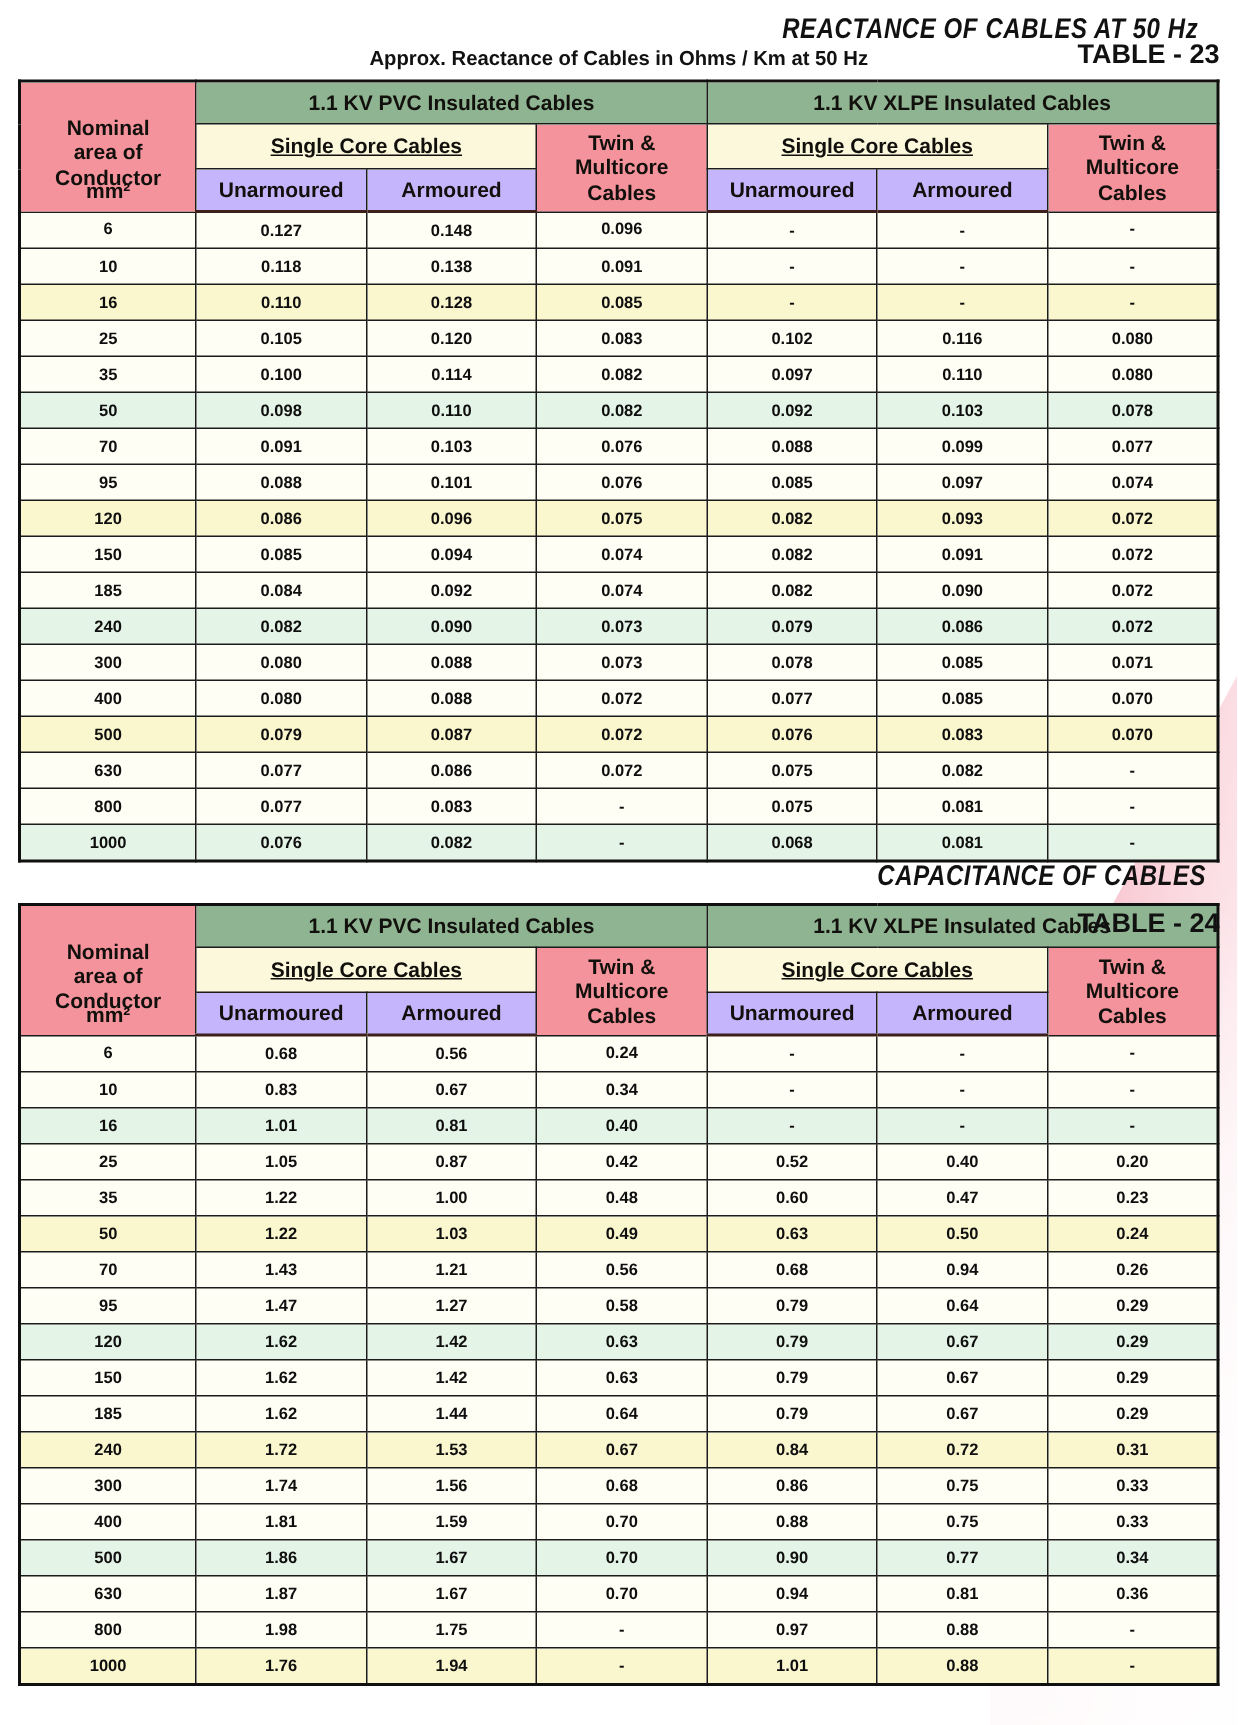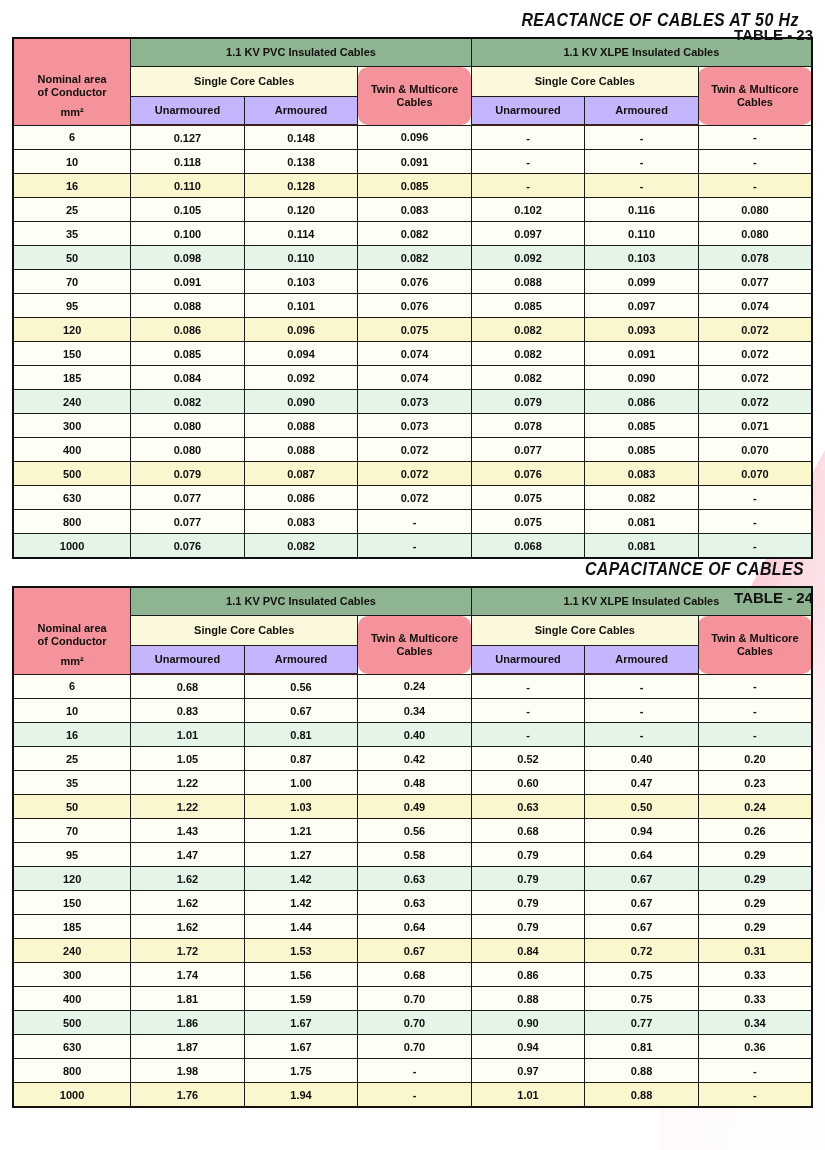--- a/index.html
+++ b/index.html
@@ -20,66 +20,67 @@
     mask-image:linear-gradient(to bottom, rgba(0,0,0,1) 0%, rgba(0,0,0,1) 22%, rgba(0,0,0,0.45) 45%, rgba(0,0,0,0.20) 70%, rgba(0,0,0,0.12) 100%);
     clip-path:polygon(100% 0%, 43% 24.7%, 0% 43.1%, 0% 100%, 100% 100%);
     z-index:0;
   }
   .sec { position:relative; z-index:1; }
   .sec1 { padding-top:10px; }
   .sec2 { padding-top:0; }
   .main-title { text-align:right; font-size:19px; line-height:20px; font-weight:700; font-style:italic; white-space:nowrap; }
   .main-title .squeeze { display:inline-block; transform:scaleX(0.84); transform-origin:center; letter-spacing:0.5px; }
   .sub-title { text-align:center; font-size:13.5px; line-height:15px; font-weight:700; margin-top:1px; }
-  .table-label { position:absolute; right:12px; font-size:15px; font-weight:700; white-space:nowrap; }
+  .table-label { position:absolute; right:12px; font-size:18px; font-weight:700; white-space:nowrap; }
   .sec1 .table-label { top:26px; }
   .sec2 .table-label { top:30px; }
 
   table.data {
     width:801px; margin:7px 12px 0 12px;
     border-collapse:collapse; table-layout:fixed;
     background:#fffef4;
     border:2px solid #101010;
   }
   table.data th, table.data td {
     border:1px solid #1b1b1b;
     text-align:center; vertical-align:middle;
     padding:0 2px;
     overflow:hidden;
   }
-  table.data th { font-size:11px; line-height:1.2; font-weight:700; color:#12100c; }
+  table.data th { font-size:14px; line-height:1.2; font-weight:700; color:#12100c; }
   table.data td { font-size:11px; font-weight:700; height:23px; color:#0e0e0e; }
   thead tr.h1 th { height:27px; }
   thead tr.h2 th { height:29px; }
   thead tr.h3 th { height:27px; }
   thead tr.h3 th { border-bottom:2px solid #3d1f1c; }
 
   .c-pink  { background:#f5939c; }
   .c-green { background:#8fb492; }
-  .c-cream { background:#fbf8dc; }
+  .c-cream { background:#fbf8dc;text-decoration:underline; }
   .c-tan   { background:#c4b5fd; }
 
   th.nominal-cell { position:relative; }
   th.nominal-cell .nom-top { display:block; width:78px; margin:8px auto 0 auto; }
   th.nominal-cell .nom-unit { position:absolute; bottom:5px; left:0; width:100%; text-align:center; }
-  th.twin-cell { padding:0 12px;border-radius:10px; }
+  th.twin-cell { padding:0 12px; }
 
   tbody tr.row-none   td { background:#fffef4; }
   tbody tr.row-yellow td { background:#faf6ce; }
   tbody tr.row-green  td { background:#e4f4e6; }
 </style>
 </head>
 <body>
 
 <div class="ribbon"></div>
 
 <section class="sec sec1">
   <div class="main-title">
     <span class="squeeze">REACTANCE OF CABLES AT 50 Hz</span>
   </div>
+  <div class="sub-title">Approx. Reactance of Cables in Ohms / Km at 50 Hz</div>
   <div class="table-label">TABLE - 23</div>
 
   <table class="data">
     <colgroup>
       <col style="width:14.73%">
       <col style="width:14.21%">
         <col style="width:14.21%">
         <col style="width:14.21%">
       <col style="width:14.21%">
         <col style="width:14.21%">

